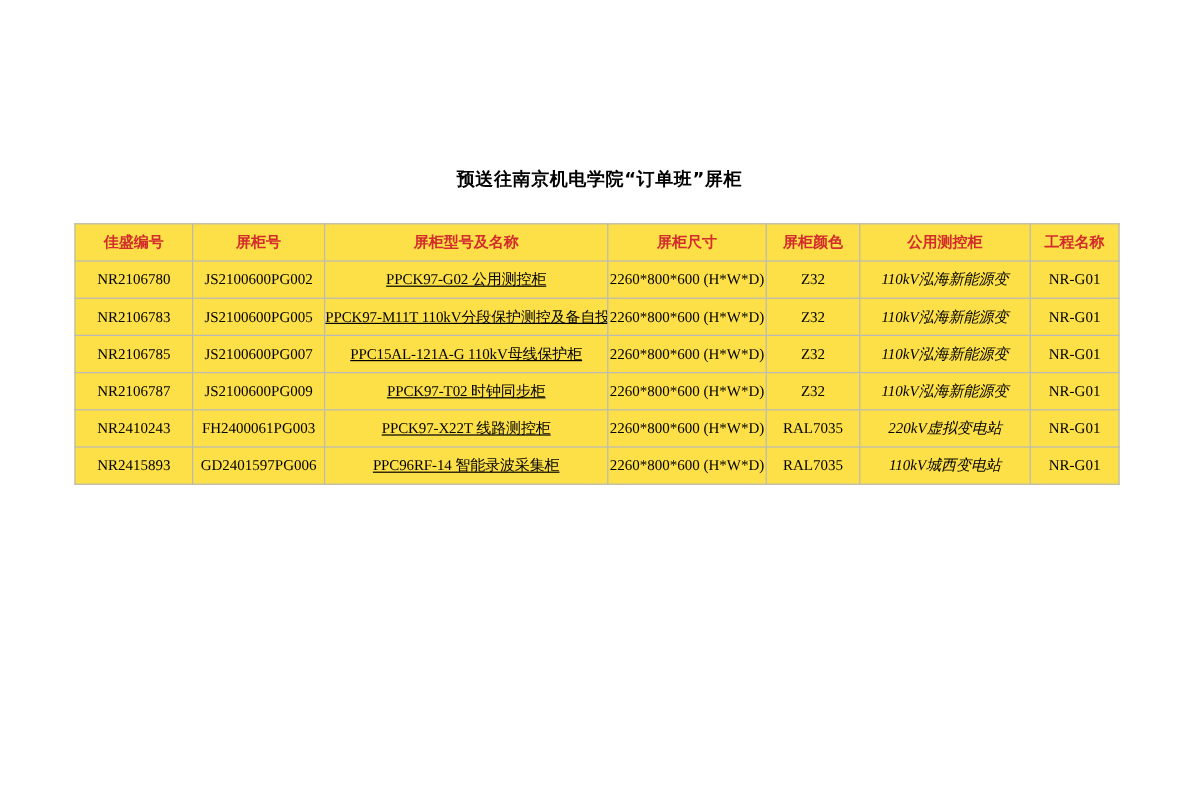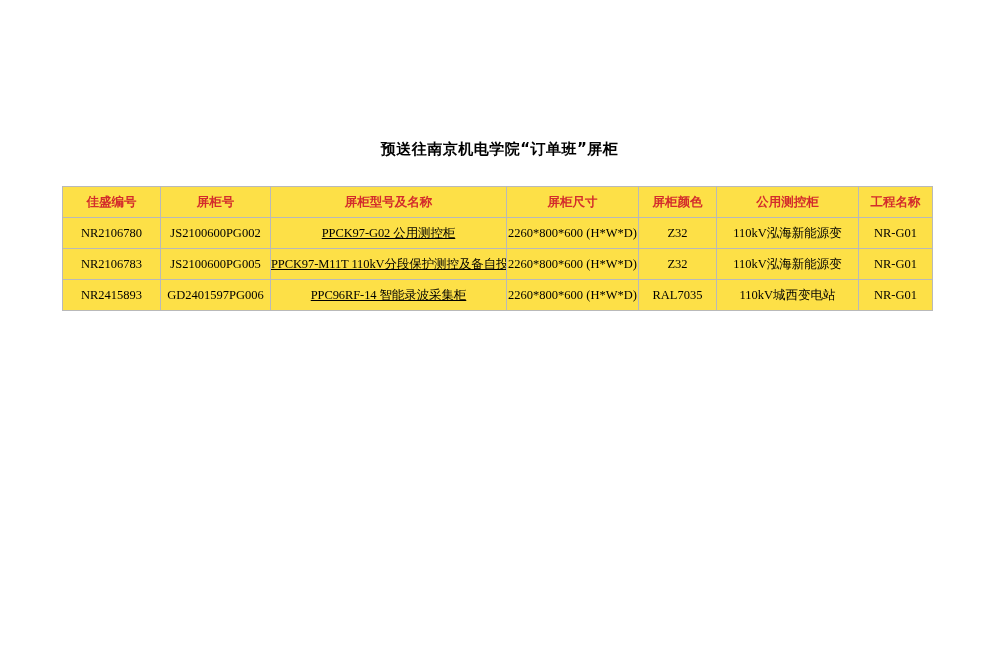--- a/index.html
+++ b/index.html
@@ -69,21 +69,21 @@
   .c-code { width: 98px; }
   .c-cab  { width: 110px; }
   .c-model{ width: 236px; }
   .c-size { width: 132px; }
   .c-color{ width: 78px; }
   .c-proj { width: 142px; }
   .c-desc { width: 74px; }
 
   .cell-model { font-size: 12.5px; letter-spacing: -0.1px; text-decoration: underline; }
   .cell-size  { font-size: 11.5px; }
-  .cell-proj  { font-size: 12.5px; }
+  .cell-proj  { font-size: 12.5px; font-style: italic; }
 </style>
 </head>
 <body>
 
 <div class="page">
 
   <div class="doc-title">预送往南京机电学院“订单班”屏柜</div>
 
   <div class="table-wrap">
     <table class="grid">
@@ -120,20 +120,47 @@
         <tr>
           <td>NR2106783</td>
           <td>JS2100600PG005</td>
           <td class="cell-model">PPCK97-M11T  110kV分段保护测控及备自投柜</td>
           <td class="cell-size">2260*800*600 (H*W*D)</td>
           <td>Z32</td>
           <td class="cell-proj">110kV泓海新能源变</td>
           <td>NR-G01</td>
         </tr>
         <tr>
+          <td>NR2106785</td>
+          <td>JS2100600PG007</td>
+          <td class="cell-model">PPC15AL-121A-G  110kV母线保护柜</td>
+          <td class="cell-size">2260*800*600 (H*W*D)</td>
+          <td>Z32</td>
+          <td class="cell-proj">110kV泓海新能源变</td>
+          <td>NR-G01</td>
+        </tr>
+        <tr>
+          <td>NR2106787</td>
+          <td>JS2100600PG009</td>
+          <td class="cell-model">PPCK97-T02  时钟同步柜</td>
+          <td class="cell-size">2260*800*600 (H*W*D)</td>
+          <td>Z32</td>
+          <td class="cell-proj">110kV泓海新能源变</td>
+          <td>NR-G01</td>
+        </tr>
+        <tr>
+          <td>NR2410243</td>
+          <td>FH2400061PG003</td>
+          <td class="cell-model">PPCK97-X22T  线路测控柜</td>
+          <td class="cell-size">2260*800*600 (H*W*D)</td>
+          <td>RAL7035</td>
+          <td class="cell-proj">220kV虚拟变电站</td>
+          <td>NR-G01</td>
+        </tr>
+        <tr>
           <td>NR2415893</td>
           <td>GD2401597PG006</td>
           <td class="cell-model">PPC96RF-14  智能录波采集柜</td>
           <td class="cell-size">2260*800*600 (H*W*D)</td>
           <td>RAL7035</td>
           <td class="cell-proj">110kV城西变电站</td>
           <td>NR-G01</td>
         </tr>
       </tbody>
     </table>

